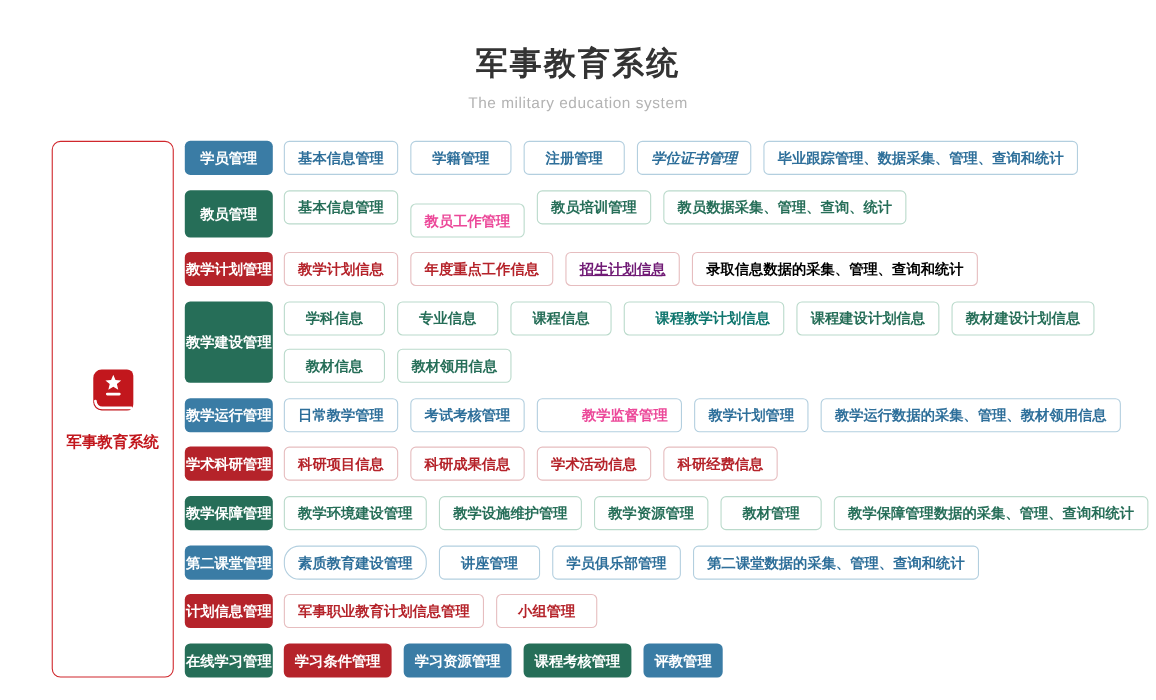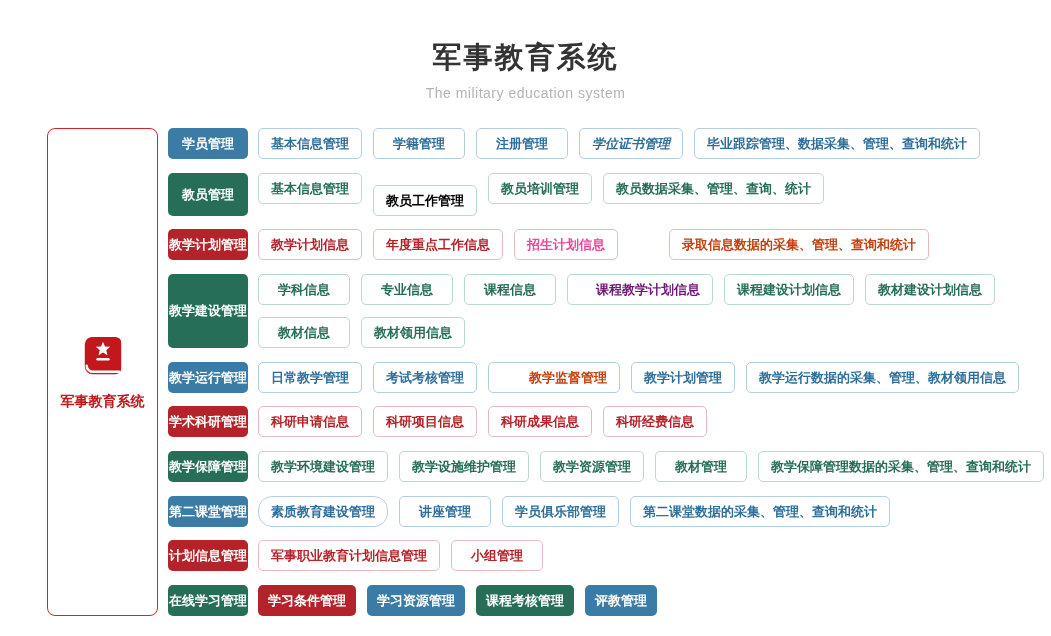--- a/index.html
+++ b/index.html
@@ -68,73 +68,73 @@
               <button class="btn outline" style="color: rgb(46, 111, 154); border-color: rgb(179, 207, 223); font-style: italic;">学位证书管理</button>
               <button class="btn outline" style="color: rgb(46, 111, 154); border-color: rgb(179, 207, 223);">毕业跟踪管理、数据采集、管理、查询和统计</button>
             </div>
           </div>
         </div>
         <div class="row">
           <button class="btn btn-header filled" style="background: rgb(38, 110, 88);">教员管理</button>
           <div class="item-rows">
             <div class="item-row">
               <button class="btn outline" style="color: rgb(38, 110, 88); border-color: rgb(186, 218, 203);">基本信息管理</button>
-              <button class="btn outline" style="color: #000000; border-color: rgb(186, 218, 203); margin-top: 12px;">教员工作管理</button>
+              <button class="btn outline" style="color: #ec4899; border-color: rgb(186, 218, 203); margin-top: 12px;">教员工作管理</button>
               <button class="btn outline" style="color: rgb(38, 110, 88); border-color: rgb(186, 218, 203);">教员培训管理</button>
               <button class="btn outline" style="color: rgb(38, 110, 88); border-color: rgb(186, 218, 203);">教员数据采集、管理、查询、统计</button>
             </div>
           </div>
         </div>
         <div class="row">
           <button class="btn btn-header filled" style="background: rgb(181, 35, 42);">教学计划管理</button>
           <div class="item-rows">
             <div class="item-row">
               <button class="btn outline" style="color: rgb(181, 35, 42); border-color: rgb(230, 189, 191);">教学计划信息</button>
               <button class="btn outline" style="color: rgb(181, 35, 42); border-color: rgb(230, 189, 191);">年度重点工作信息</button>
-              <button class="btn outline" style="color: #ec4899; border-color: rgb(230, 189, 191);">招生计划信息</button>
-              <button class="btn outline" style="color: #c2410c; border-color: rgb(230, 189, 191); margin-left: 40px;">录取信息数据的采集、管理、查询和统计</button>
+              <button class="btn outline" style="color: #701a75; border-color: rgb(230, 189, 191); text-decoration: underline;">招生计划信息</button>
+              <button class="btn outline" style="color: #000000; border-color: rgb(230, 189, 191);">录取信息数据的采集、管理、查询和统计</button>
             </div>
           </div>
         </div>
         <div class="row">
           <button class="btn btn-header filled" style="background: rgb(38, 110, 88);">教学建设管理</button>
           <div class="item-rows">
             <div class="item-row">
               <button class="btn outline" style="color: rgb(38, 110, 88); border-color: rgb(186, 218, 203);">学科信息</button>
               <button class="btn outline" style="color: rgb(38, 110, 88); border-color: rgb(186, 218, 203);">专业信息</button>
               <button class="btn outline" style="color: rgb(38, 110, 88); border-color: rgb(186, 218, 203);">课程信息</button>
-              <button class="btn outline" style="color: #701a75; border-color: rgb(186, 218, 203); padding-left: 28px;">课程教学计划信息</button>
+              <button class="btn outline" style="color: #0f766e; border-color: rgb(186, 218, 203); padding-left: 28px;">课程教学计划信息</button>
               <button class="btn outline" style="color: rgb(38, 110, 88); border-color: rgb(186, 218, 203);">课程建设计划信息</button>
               <button class="btn outline" style="color: rgb(38, 110, 88); border-color: rgb(186, 218, 203);">教材建设计划信息</button>
             </div>
             <div class="item-row">
               <button class="btn outline" style="color: rgb(38, 110, 88); border-color: rgb(186, 218, 203);">教材信息</button>
               <button class="btn outline" style="color: rgb(38, 110, 88); border-color: rgb(186, 218, 203);">教材领用信息</button>
             </div>
           </div>
         </div>
         <div class="row">
           <button class="btn btn-header filled" style="background: rgb(58, 124, 165);">教学运行管理</button>
           <div class="item-rows">
             <div class="item-row">
               <button class="btn outline" style="color: rgb(46, 111, 154); border-color: rgb(179, 207, 223);">日常教学管理</button>
               <button class="btn outline" style="color: rgb(46, 111, 154); border-color: rgb(179, 207, 223);">考试考核管理</button>
-              <button class="btn outline" style="color: #c2410c; border-color: rgb(179, 207, 223); padding-left: 40px;">教学监督管理</button>
+              <button class="btn outline" style="color: #ec4899; border-color: rgb(179, 207, 223); padding-left: 40px;">教学监督管理</button>
               <button class="btn outline" style="color: rgb(46, 111, 154); border-color: rgb(179, 207, 223);">教学计划管理</button>
               <button class="btn outline" style="color: rgb(46, 111, 154); border-color: rgb(179, 207, 223);">教学运行数据的采集、管理、教材领用信息</button>
             </div>
           </div>
         </div>
         <div class="row">
           <button class="btn btn-header filled" style="background: rgb(181, 35, 42);">学术科研管理</button>
           <div class="item-rows">
             <div class="item-row">
-              <button class="btn outline" style="color: rgb(181, 35, 42); border-color: rgb(230, 189, 191);">科研申请信息</button>
               <button class="btn outline" style="color: rgb(181, 35, 42); border-color: rgb(230, 189, 191);">科研项目信息</button>
               <button class="btn outline" style="color: rgb(181, 35, 42); border-color: rgb(230, 189, 191);">科研成果信息</button>
+              <button class="btn outline" style="color: rgb(181, 35, 42); border-color: rgb(230, 189, 191);">学术活动信息</button>
               <button class="btn outline" style="color: rgb(181, 35, 42); border-color: rgb(230, 189, 191);">科研经费信息</button>
             </div>
           </div>
         </div>
         <div class="row">
           <button class="btn btn-header filled" style="background: rgb(38, 110, 88);">教学保障管理</button>
           <div class="item-rows">
             <div class="item-row">
               <button class="btn outline" style="color: rgb(38, 110, 88); border-color: rgb(186, 218, 203);">教学环境建设管理</button>
               <button class="btn outline" style="color: rgb(38, 110, 88); border-color: rgb(186, 218, 203);">教学设施维护管理</button>

